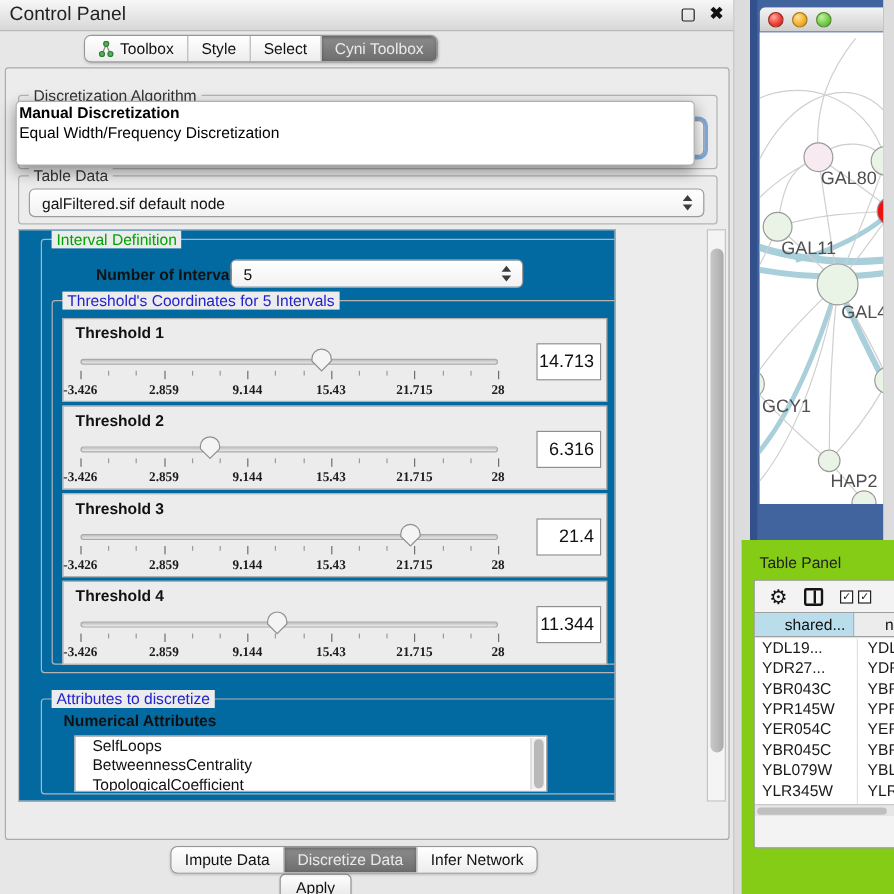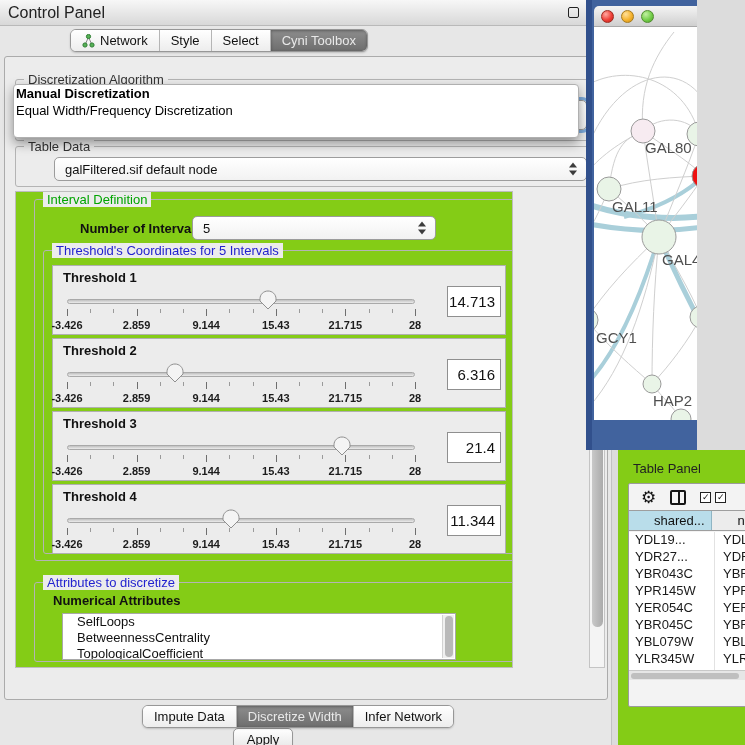--- a/index.html
+++ b/index.html
@@ -48,56 +48,56 @@
   .focus-ring { box-shadow:0 0 0 3px rgba(106,160,217,.85); }
   
   #algo-popup { position:absolute; left:13px; top:84px; width:566px; height:54px; z-index:60;
     background:#fff; border:1px solid #b0b0b0; border-radius:4px;
     box-shadow:0 5px 12px rgba(0,0,0,.4); overflow:hidden; }
   #algo-popup .prompt { height:18px; line-height:18px; text-align:center; font-size:13px; color:#b4b4b4; }
   #algo-popup .pop-item { height:17px; line-height:17px; padding-left:2px; font-size:13px; color:#000; }
   #algo-popup .pop-item.bold { font-weight:bold; }
   
   #viewport { position:absolute; left:10px; top:134px; width:498px; height:477px;
-    border:1px solid #bdbdbd; background:#84cc16; overflow:hidden; }
+    border:1px solid #bdbdbd; background:#0369a1; overflow:hidden; }
   .vscrollbar { position:absolute; left:584px; top:134px; width:16px; height:477px;
     background:#f4f4f4; border:1px solid #c4c4c4; }
   .vthumb { position:absolute; left:2px; width:11px; border-radius:6px;
     background:linear-gradient(90deg,#c9c9c9,#ababab); }
   
   .bold-label { font-weight:bold; font-size:13px; color:#111; position:absolute; white-space:nowrap; }
   
   .th-panel { position:absolute; width:454px; height:70px; border:1px solid #b0b0b0; background:#ececec; }
   .th-title { position:absolute; left:10px; top:4px; font-size:13px; font-weight:bold; color:#111; }
   .th-slider { position:absolute; left:14px; top:24px; width:348px; height:44px; }
   .track { position:absolute; left:0; right:0; top:9px; height:5px; border-radius:3px;
     background:linear-gradient(#c0c0c0,#ececec); border:1px solid #a9a9a9; }
   .tick { position:absolute; width:1px; background:#6e6e6e; }
   .tick.major { top:19px; height:7px; }
   .tick.minor { top:19px; height:4px; background:#9a9a9a; }
   .tick-label { position:absolute; top:29px; transform:translateX(-50%); font-size:11px;
-    font-weight:bold; color:#1c1c1c; white-space:nowrap; }
+    font-weight:bold; color:#1c1c1c; white-space:nowrap;font-family:Liberation Serif, serif; }
   .thumb { position:absolute; top:0; cursor:pointer; }
   .th-value { position:absolute; right:4px; top:20px; width:54px; height:31px; background:#fff;
     border:1px solid #8f8f8f; font-size:15px; display:flex; align-items:center;
     justify-content:flex-end; padding-right:5px; color:#111; }
   
   #attr-list { position:absolute; background:#fff; border:1px solid #a8a8a8; overflow:hidden; }
   #attr-list .attr-item { font-size:13px; line-height:16px; padding-left:14px; color:#111; white-space:nowrap; }
   .list-scroll { position:absolute; right:1px; top:1px; bottom:1px; width:12px;
     background:#f0f0f0; border-left:1px solid #d2d2d2; }
   .list-thumb { position:absolute; left:2px; top:1px; bottom:1px; width:8px;
     border-radius:4px; background:#b9b9b9; }
   
   #apply-btn { position:absolute; left:228px; top:671px; width:60px; height:22px;
     background:linear-gradient(#ffffff,#e6e6e6); border:1px solid #979797; border-radius:5px;
     font-size:13px; color:#111; display:flex; align-items:center; justify-content:center;
     box-shadow:0 1px 1px rgba(0,0,0,.15); }
   
-  #net-window { position:absolute; left:586px; top:0; width:111px; height:450px;
+  #net-window { position:absolute; left:625px; top:0; width:111px; height:450px;
     background:#41639e; border-left:6px solid #31508c; }
   #net-titlebar { position:absolute; left:2px; top:6px; right:0; height:21px;
     background:linear-gradient(#f4f4f4,#cfcfcf); border-radius:5px 0 0 0;
     border-bottom:1px solid #a8a8a8; display:flex; align-items:center; padding-left:7px; gap:7px; }
   .light { width:13px; height:13px; border-radius:50%; }
   .light.red { background:radial-gradient(circle at 35% 30%, #ffa9a1, #ee4038 55%, #bf2018); border:1px solid #9d2a20;}
   .light.yellow { background:radial-gradient(circle at 35% 30%, #ffe09a, #f5b32e 55%, #cc8b12); border:1px solid #a67a1c;}
   .light.green { background:radial-gradient(circle at 35% 30%, #c2f0a2, #74ce4a 55%, #4da02a); border:1px solid #508c2f;}
   #net-canvas { position:absolute; left:2px; top:27px; right:0; height:393px; background:#fff; overflow:hidden; }
   
@@ -138,21 +138,21 @@
 
   <div id="top-tabs" class="segbar">
       <div class="seg">
         <svg class="seg-icon" width="13" height="14" viewBox="0 0 13 14">
           <line x1="6.5" y1="3" x2="3" y2="11" stroke="#8a8a8a"></line>
           <line x1="6.5" y1="3" x2="10" y2="11" stroke="#8a8a8a"></line>
           <circle cx="6.5" cy="2.5" r="2.1" fill="#55b155" stroke="#2e7d32"></circle>
           <circle cx="3" cy="11" r="2.1" fill="#55b155" stroke="#2e7d32"></circle>
           <circle cx="10" cy="11" r="2.1" fill="#55b155" stroke="#2e7d32"></circle>
         </svg>
-        <span>Network</span>
+        <span>Toolbox</span>
       </div>
       <div class="seg">
         <span>Style</span>
       </div>
       <div class="seg">
         <span>Select</span>
       </div>
       <div class="seg sel">
         <span>Cyni Toolbox</span>
       </div>
@@ -165,21 +165,21 @@
       <div class="combo focus-ring" style="left:8px; top:20px; right:10px; height:30px;">
         <span class="stepper">
             <i class="up"></i>
             <i class="dn"></i>
           </span>
       </div>
     </div>
 
     <div class="groupbox" style="left:10px; top:89px; width:583px; height:41px;">
       <span class="grp-label grp-dark">Table Data</span>
-      <div class="combo" style="left:8px; top:10px; right:10px; height:24px;margin-left:30px;">
+      <div class="combo" style="left:8px; top:10px; right:10px; height:24px;">
         <span class="combo-text">galFiltered.sif default node</span>
         <span class="stepper">
             <i class="up"></i>
             <i class="dn"></i>
           </span>
       </div>
     </div>
 
     <div id="viewport">
 
@@ -355,21 +355,21 @@
         <div class="pop-item bold">Manual Discretization</div>
         <div class="pop-item">Equal Width/Frequency Discretization</div>
       </div>
   </div>
 
   <div id="bottom-tabs" class="segbar">
       <div class="seg">
         <span>Impute Data</span>
       </div>
       <div class="seg sel">
-        <span>Discretize Width</span>
+        <span>Discretize Data</span>
       </div>
       <div class="seg">
         <span>Infer Network</span>
       </div>
     </div>
 </div>
 
 <div id="net-window">
   <div id="net-titlebar">
     <span class="light red"></span>

